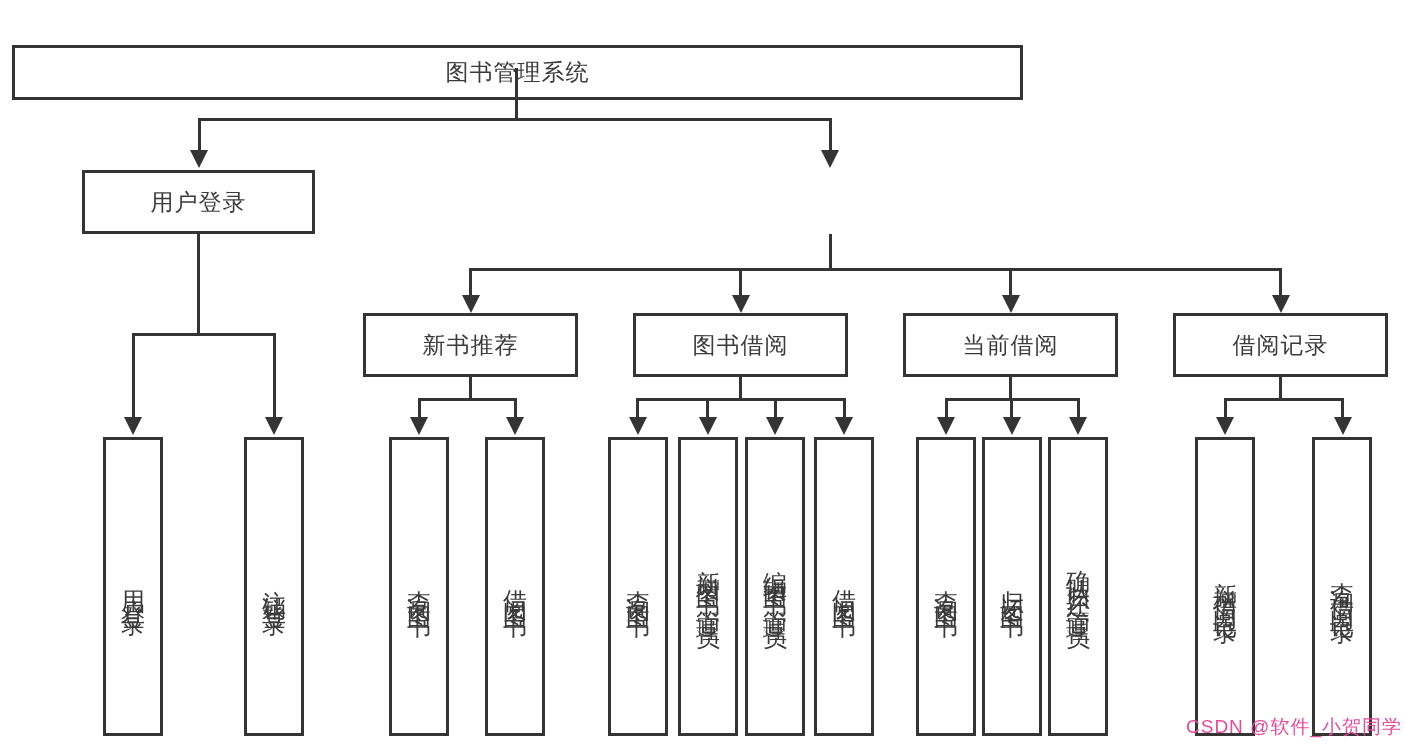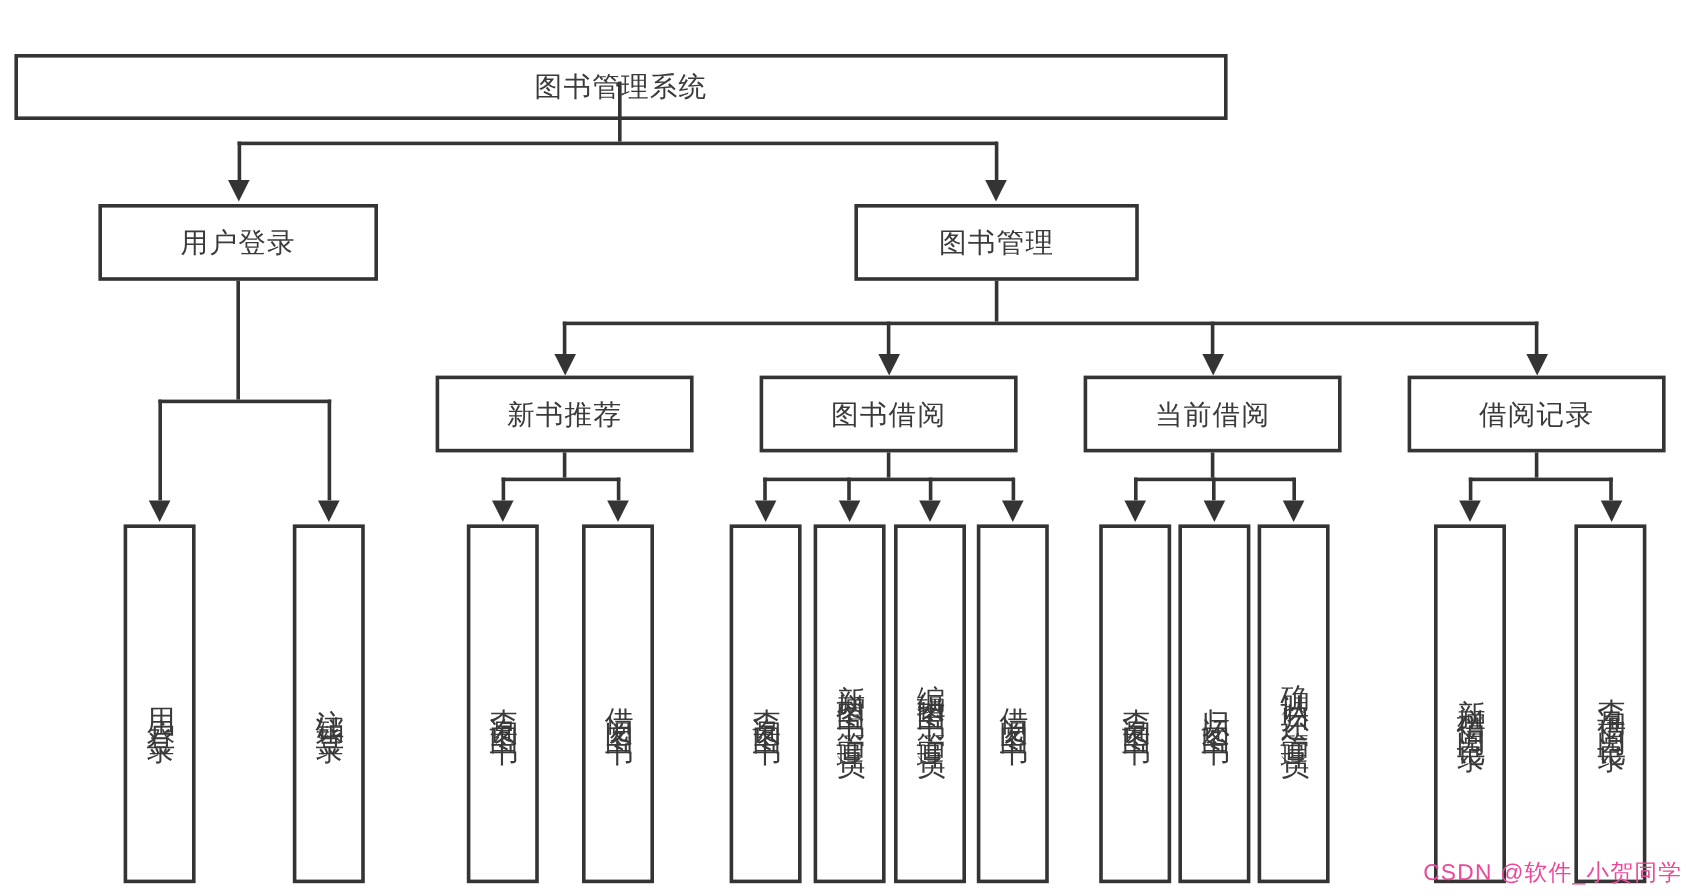--- a/index.html
+++ b/index.html
@@ -44,23 +44,20 @@
 
   <div class="vline" style="left:515px;top:68px;height:50px;"></div>
   <div class="hline" style="left:198px;top:118px;width:633px;"></div>
   <div class="vline" style="left:198px;top:118px;height:32px;"></div>
   <div class="arrow" style="left:190px;top:150px;"></div>
   <div class="vline" style="left:829px;top:118px;height:32px;"></div>
   <div class="arrow" style="left:821px;top:150px;"></div>
 
   <div class="box" style="left:82px;top:170px;width:233px;height:64px;">
     <span>用户登录</span>
-  </div>
-  <div class="box" style="left:712px;top:170px;width:237px;height:64px;">
-    <span>图书管理</span>
   </div>
 
   <div class="vline" style="left:197px;top:234px;height:99px;"></div>
   <div class="hline" style="left:132px;top:333px;width:144px;"></div>
   <div class="vline" style="left:132px;top:333px;height:84px;"></div>
   <div class="arrow" style="left:124px;top:417px;"></div>
   <div class="vline" style="left:273px;top:333px;height:84px;"></div>
   <div class="arrow" style="left:265px;top:417px;"></div>
 
   <div class="vline" style="left:829px;top:234px;height:34px;"></div>

